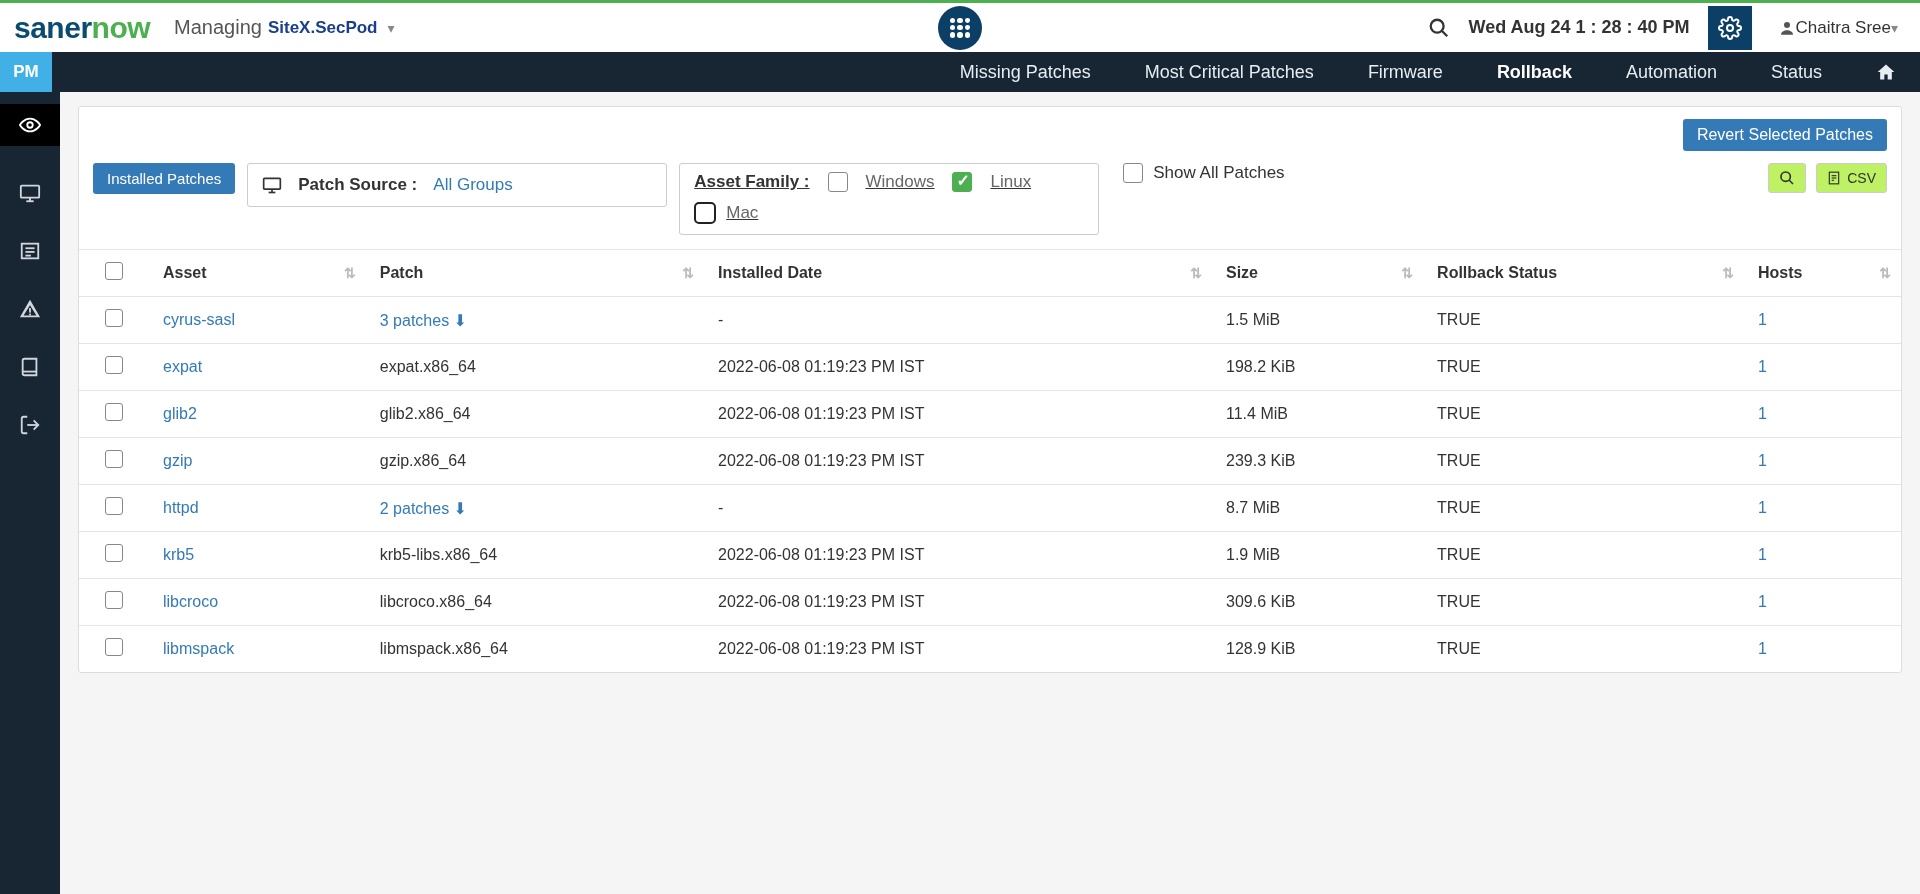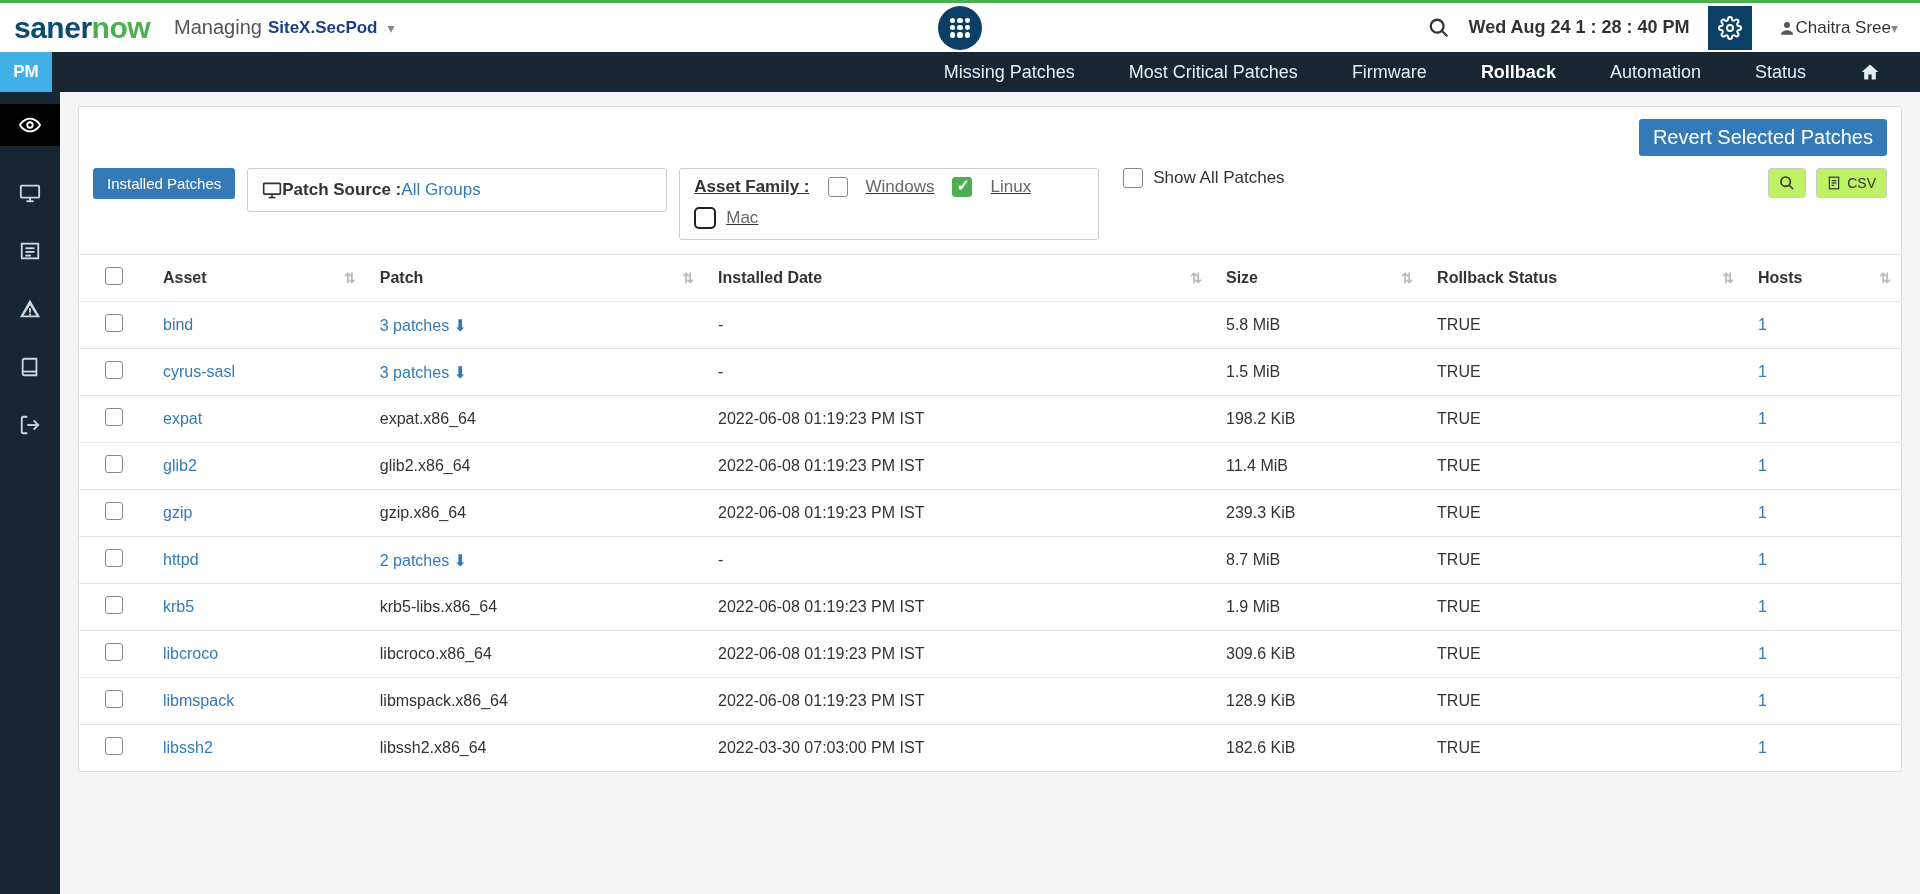--- a/index.html
+++ b/index.html
@@ -17,37 +17,37 @@
 .apps-grid { width:20px; height:20px; display:grid; grid-template-columns:repeat(3,1fr); grid-template-rows:repeat(3,1fr); gap:2px; }
 .apps-grid span { background:#fff; border-radius:50%; }
 .top-right { margin-left:auto; display:flex; align-items:center; gap:18px; color:#333; }
 .datetime { font-weight:600; font-size:18px; }
 .gear-box { width:44px; height:44px; background:#0b3f66; display:flex; align-items:center; justify-content:center; }
 .user { display:flex; align-items:center; padding:0 8px; }
 
 
 .navbar { height:40px; background:#182533; display:flex; align-items:center; color:#e6edf3; }
 .pm-badge { width:52px; height:40px; background:#41b0e6; color:#fff; font-weight:700; display:flex; align-items:center; justify-content:center; font-size:17px; }
-.nav-items { margin-left:auto; display:flex; align-items:center; gap:54px; padding-right:40px; font-size:18px; }
+.nav-items { margin-left:auto; display:flex; align-items:center; gap:54px; padding-right:24px; font-size:18px; }
 .nav-items a { color:#e6edf3; text-decoration:none; cursor:pointer; }
 .nav-items a.active { color:#fff; font-weight:700; }
 
 
 .rail { position:absolute; left:0; top:92px; bottom:0; width:60px; background:#182533; display:flex; flex-direction:column; align-items:center; padding-top:12px; gap:36px; }
 .rail .ritem { color:#d0d6dc; cursor:pointer; }
 .rail .ritem.active { color:#fff; background:#000; width:100%; display:flex; justify-content:center; padding:10px 0; }
 
 
 .main { position:absolute; left:60px; right:0; top:92px; bottom:0; background:#f5f5f5; padding:14px 18px; overflow:auto; }
 .card { background:#fff; border:1px solid #ddd; border-radius:3px; }
 .card-top { padding:12px 14px; display:flex; justify-content:flex-end; }
-.btn-primary { background:#337ab7; color:#fff; border:none; border-radius:3px; padding:7px 14px; font-size:20px; cursor:pointer; }
+.btn-primary { background:#337ab7; color:#fff; border:none; border-radius:3px; padding:7px 14px; font-size:16px; cursor:pointer; }
 .filters { padding:0 14px 0 14px; display:flex; align-items:flex-start; gap:12px; }
 .pill { background:#337ab7; color:#fff; border-radius:3px; padding:7px 14px; font-size:15px; display:inline-block; }
-.source-box { border:1px solid #ccc; border-radius:3px; height:44px; display:flex; align-items:center; padding:0 14px; gap:0; min-width:420px; }
+.source-box { border:1px solid #ccc; border-radius:3px; height:44px; display:flex; align-items:center; padding:0 14px; gap:16px; min-width:420px; }
 .source-box .lbl { font-weight:600; color:#333; }
 .source-link { color:#337ab7; cursor:pointer; }
 .family-box { border:1px solid #ccc; border-radius:3px; padding:8px 14px 10px 14px; min-width:420px;text-decoration:underline; }
 .family-row1 { display:flex; align-items:center; gap:18px; }
 .family-row2 { margin-top:10px; display:flex; align-items:center; gap:10px; }
 .chk { width:20px; height:20px; border:1.5px solid #888; border-radius:3px; display:inline-block; background:#fff; cursor:pointer; }
 .chk.checked { background:#4CAF50; border-color:#4CAF50; position:relative; }
 .chk.checked::after { content:"✓"; color:#fff; position:absolute; left:3px; top:-2px; font-size:16px; font-weight:700; }
 .chk.dark { border-color:#222; border-width:2.5px; border-radius:5px; width:22px; height:22px; }
 .family-lbl { color:#666; font-size:17px; }
@@ -242,29 +242,20 @@
           <th><span>Patch</span><span class="sort">⇅</span></th>
           <th><span>Installed Date</span><span class="sort">⇅</span></th>
           <th><span>Size</span><span class="sort">⇅</span></th>
           <th><span>Rollback Status</span><span class="sort">⇅</span></th>
           <th><span>Hosts</span><span class="sort">⇅</span></th>
         </tr>
       </thead>
       <tbody id="tbody">
           <tr>
             <td class="col-check"><span class="rowchk"></span></td>
-            <td><span class="link">bind</span></td>
-            <td><span class="link">3 patches <span>⬇</span></span></td>
-            <td>-</td>
-            <td>5.8 MiB</td>
-            <td>TRUE</td>
-            <td><span class="link">1</span></td>
-          </tr>
-          <tr>
-            <td class="col-check"><span class="rowchk"></span></td>
             <td><span class="link">cyrus-sasl</span></td>
             <td><span class="link">3 patches <span>⬇</span></span></td>
             <td>-</td>
             <td>1.5 MiB</td>
             <td>TRUE</td>
             <td><span class="link">1</span></td>
           </tr>
           <tr>
             <td class="col-check"><span class="rowchk"></span></td>
             <td><span class="link">expat</span></td>
@@ -321,25 +312,16 @@
           </tr>
           <tr>
             <td class="col-check"><span class="rowchk"></span></td>
             <td><span class="link">libmspack</span></td>
             <td><span>libmspack.x86_64</span></td>
             <td>2022-06-08 01:19:23 PM IST</td>
             <td>128.9 KiB</td>
             <td>TRUE</td>
             <td><span class="link">1</span></td>
           </tr>
-          <tr>
-            <td class="col-check"><span class="rowchk"></span></td>
-            <td><span class="link">libssh2</span></td>
-            <td><span>libssh2.x86_64</span></td>
-            <td>2022-03-30 07:03:00 PM IST</td>
-            <td>182.6 KiB</td>
-            <td>TRUE</td>
-            <td><span class="link">1</span></td>
-          </tr>
         </tbody>
     </table>
   </div>
 </div>
 
 </body></html>

